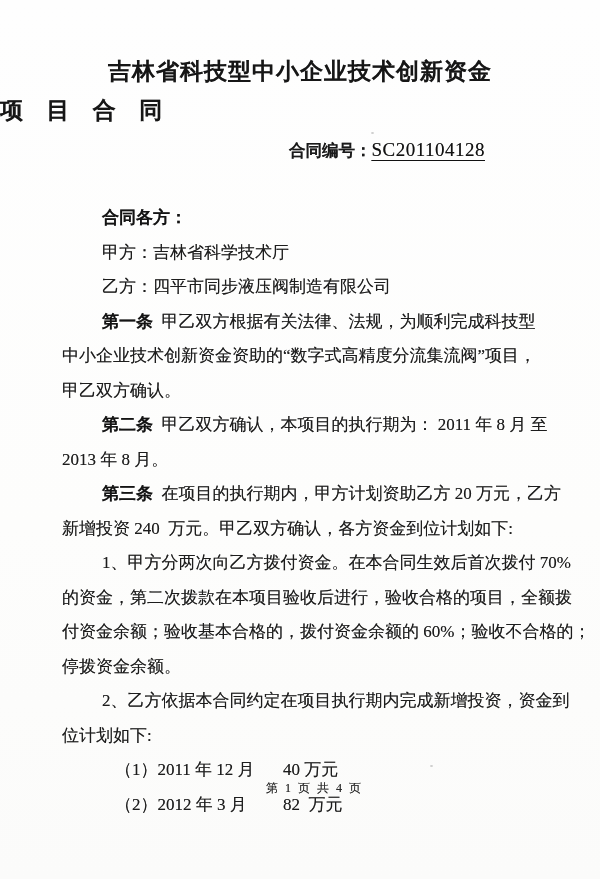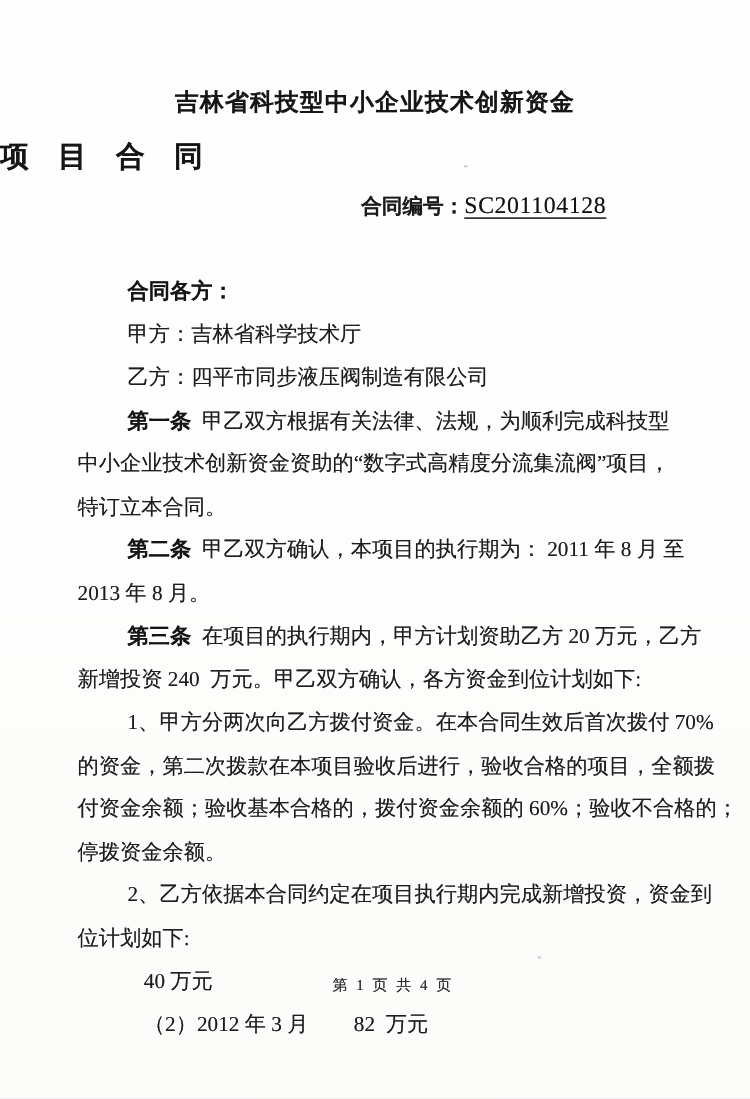--- a/index.html
+++ b/index.html
@@ -13,24 +13,24 @@
     height: 879px;
     margin: 0 auto;
     background: linear-gradient(180deg, #fefefe 0%, #fdfdfc 60%, #fbfbfa 100%);
     overflow: hidden;
     color: #1d1d1d;
     font-family: "Liberation Serif", "DejaVu Serif", serif;
     text-shadow: 0 0 0.5px rgba(20,20,20,0.55);
   }
   .title-main {
     padding-top: 56px;
-    margin: 12px;
+    margin: 0;
     text-align: center;
     font-family: "Liberation Sans", "DejaVu Sans", sans-serif;
-    font-size: 19px;
+    font-size: 23px;
     line-height: 30px;
     font-weight: 700;
     letter-spacing: 1px;
     color: #161616;
   }
   .title-sub {
     margin-top: 9px;
     text-align: left;
     font-family: "Liberation Sans", "DejaVu Sans", sans-serif;
     font-size: 23px;
@@ -115,34 +115,34 @@
 
   <div class="contract-row"><span class="contract-label">合同编号：</span><span class="contract-number">SC201104128</span></div>
 
   <div class="body">
     <div id="lines-container">
         <div class="line ind"><span class="b">合同各方：</span></div>
         <div class="line ind"><span>甲方：吉林省科学技术厅</span></div>
         <div class="line ind"><span>乙方：四平市同步液压阀制造有限公司</span></div>
         <div class="line ind"><span class="b">第一条</span><span>  甲乙双方根据有关法律、法规，为顺利完成科技型</span></div>
         <div class="line"><span>中小企业技术创新资金资助的“数字式高精度分流集流阀”项目，</span></div>
-        <div class="line"><span>特订立本合同。</span></div>
+        <div class="line"><span>甲乙双方确认。</span></div>
         <div class="line ind"><span class="b">第二条</span><span>  甲乙双方确认，本项目的执行期为： 2011 年 8 月 至</span></div>
         <div class="line"><span>2013 年 8 月。</span></div>
         <div class="line ind"><span class="b">第三条</span><span>  在项目的执行期内，甲方计划资助乙方 20 万元，乙方</span></div>
         <div class="line"><span>新增投资 240  万元。甲乙双方确认，各方资金到位计划如下:</span></div>
         <div class="line ind"><span>1、甲方分两次向乙方拨付资金。在本合同生效后首次拨付 70%</span></div>
         <div class="line"><span>的资金，第二次拨款在本项目验收后进行，验收合格的项目，全额拨</span></div>
         <div class="line"><span>付资金余额；验收基本合格的，拨付资金余额的 60%；验收不合格的；</span></div>
         <div class="line"><span>停拨资金余额。</span></div>
         <div class="line ind"><span>2、乙方依据本合同约定在项目执行期内完成新增投资，资金到</span></div>
         <div class="line"><span>位计划如下:</span></div>
       </div>
     <div id="schedule-container">
-        <div class="sched"><span class="amt">40 万元</span></div>
+        <div class="sched"><span class="date">（1）2011 年 12 月</span><span class="amt">40 万元</span></div>
         <div class="sched"><span class="date">（2）2012 年 3 月</span><span class="amt">82  万元</span></div>
       </div>
   </div>
 
   <div class="footer">第 1 页 共 4 页</div>
 
   <div class="speck" style="left:371px;top:132px;width:3px;height:2px;"></div>
   <div class="speck" style="left:430px;top:765px;width:3px;height:2px;"></div>
 
 </div>

